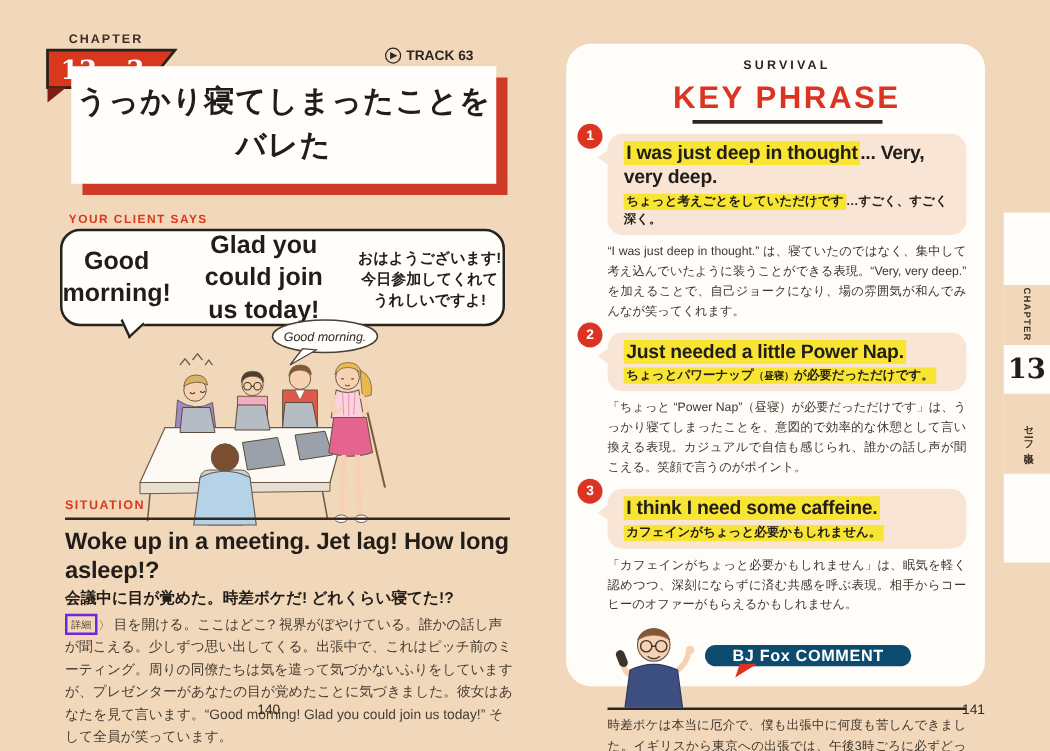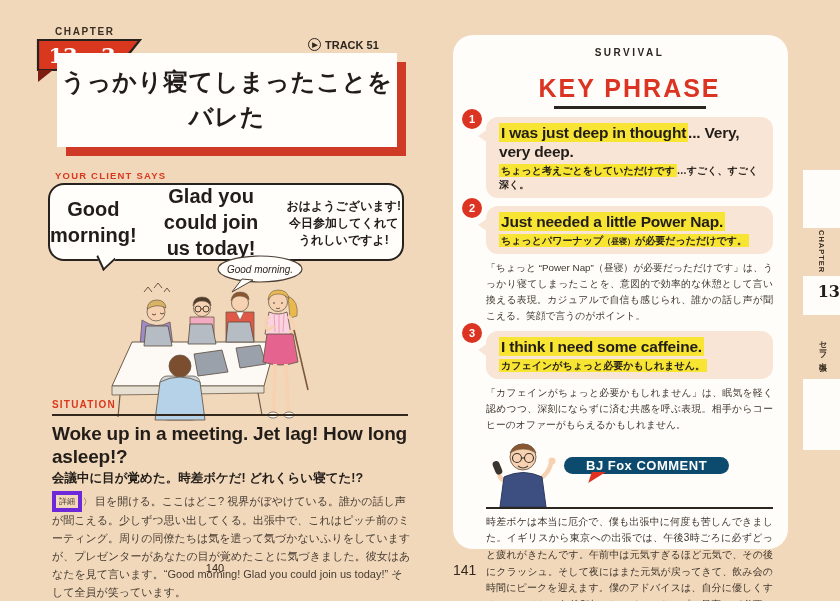--- a/index.html
+++ b/index.html
@@ -18,29 +18,29 @@
   .client-bubble{left:48px;top:183px;width:352px;height:74px;background:#fffefb;border:2px solid #27221d;border-radius:16px;display:flex;flex-direction:row;align-items:center;justify-content:center;text-align:center;gap:23px;}
   .client-bubble .en{font-size:20px;font-weight:bold;line-height:1.3;color:#221d18;}
   .client-bubble .ja{font-size:12px;font-weight:bold;margin-top:3px;color:#221d18;}
   .client-tail{left:98px;top:250px;width:14px;height:14px;background:#fffefb;border-right:2px solid #27221d;border-bottom:2px solid #27221d;transform:rotate(65deg) skewX(18deg);}
   .illu{left:110px;top:254px;}
   .situation-label{left:52px;top:399px;font-size:10px;font-weight:bold;letter-spacing:1.2px;color:#d9381f;}
   .situation-line{left:52px;top:414px;width:356px;height:2px;background:#33281e;}
   .sit-en{left:52px;top:422px;width:362px;font-size:19px;font-weight:bold;line-height:1.22;color:#221d18;letter-spacing:-0.2px;}
   .sit-ja{left:52px;top:470px;width:360px;font-size:12.5px;font-weight:bold;color:#221d18;}
   .sit-detail{left:52px;top:491px;width:360px;font-size:11px;line-height:1.63;color:#453c32;}
-  .detail-box{display:inline-block;border:4px solid #6d28d9;font-size:8px;padding:0 3px;margin-right:1px;vertical-align:1px;}
+  .detail-box{display:inline-block;border:2px solid #6d28d9;font-size:8px;padding:0 3px;margin-right:1px;vertical-align:1px;}
   .detail-arrow{font-size:9px;margin-right:3px;}
   .pn-left{left:0;top:562px;width:430px;text-align:center;font-size:11px;color:#33281e;}
-  .pn-right{left:453px;top:562px;width:335px;text-align:left;font-size:14px;color:#33281e;}
+  .pn-right{left:453px;top:562px;width:335px;text-align:right;font-size:11px;color:#33281e;}
 
   
   .card{left:453px;top:35px;width:335px;height:514px;background:#fffdfa;border-radius:20px;box-sizing:border-box;padding:12px 15px 0 33px;}
   .survival{text-align:center;font-size:10px;font-weight:bold;letter-spacing:2.5px;color:#2c2620;}
-  .keyphrase{text-align:center;font-size:25px;font-weight:bold;letter-spacing:2px;color:#dc3423;margin-top:16px;}
+  .keyphrase{text-align:center;font-size:25px;font-weight:bold;letter-spacing:2px;color:#dc3423;margin-top:6px;}
   .kp-underline{width:152px;height:2.5px;background:#2c2620;margin:3px auto 0 auto;}
   .phrase-block{position:relative;margin-top:8px;}
   .pnum{position:absolute;left:-24px;top:-8px;width:20px;height:20px;border-radius:50%;background:#dc3423;color:#fff;font-size:11px;font-weight:bold;display:flex;align-items:center;justify-content:center;}
   .pbubble{position:relative;background:#f9e5d6;border-radius:12px;padding:6px 10px 6px 13px;}
   .pbubble::before{content:"";position:absolute;left:-8px;top:12px;width:0;height:0;border-top:7px solid transparent;border-bottom:7px solid transparent;border-right:10px solid #f9e5d6;}
   .pen{font-size:15.5px;font-weight:bold;line-height:1.28;color:#221d18;letter-spacing:-0.2px;}
   .pja{font-size:10px;font-weight:bold;margin-top:2px;color:#221d18;}
   mark{background:#f7e433;color:inherit;padding:1px 2px;}
   .pja small{font-size:8px;}
   .pexpl{margin:6px 0 0 0;font-size:9.8px;line-height:1.62;color:#3d352c;text-align:justify;}
@@ -52,41 +52,41 @@
   .comment-line{height:2px;background:#2c2620;margin-top:6px;}
   .comment-text{margin:5px 0 0 0;font-size:10px;line-height:1.66;color:#3d352c;text-align:justify;}
 
   
   .tab-strip{left:803px;top:170px;width:37px;height:280px;background:#fffdfa;}
   .tab-block{position:absolute;left:0;width:37px;background:#f2d8bb;display:flex;align-items:center;justify-content:center;}
   .tab-chapter{top:58px;height:48px;}
   .tab-section{top:145px;height:64px;}
   .v-text{writing-mode:vertical-rl;font-size:7.5px;font-weight:bold;letter-spacing:1px;color:#3a2e22;}
   .v-ja{writing-mode:vertical-rl;font-size:8px;font-weight:bold;color:#3a2e22;letter-spacing:1px;}
-  .tab-num{position:absolute;left:0;top:112px;width:37px;text-align:right;font-family:"DejaVu Serif",serif;font-size:16px;font-weight:bold;color:#221d18;}
+  .tab-num{position:absolute;left:0;top:112px;width:37px;text-align:center;font-family:"DejaVu Serif",serif;font-size:22px;font-weight:bold;color:#221d18;}
 
   svg text{font-family:"Liberation Sans",sans-serif;}
   .serif-num{font-family:"DejaVu Serif",serif;}
 </style>
 </head>
 <body>
 
 <div id="stage">
 
   <div class="abs chapter-label">CHAPTER</div>
 
   <svg class="abs ribbon" width="106" height="50" viewBox="0 0 106 50">
     <polygon points="2,2 104,2 92,17 104,32 2,32" fill="#d9381f" stroke="#27221d" stroke-width="2.2"></polygon>
     <polygon points="2,32 17,32 2,44" fill="#7e1d12"></polygon>
     <text x="46" y="25" text-anchor="middle" font-size="21" font-weight="bold" fill="#ffffff" class="serif-num" font-family="DejaVu Serif, serif">13 - 3</text>
   </svg>
 
   <div class="abs track">
     <span class="play-icon">▶</span>
-    <span>TRACK 51</span>
+    <span>TRACK 63</span>
   </div>
 
   <div class="abs title-box">
     <div class="t">
       <div>うっかり寝てしまったことを</div>
       <div>バレた</div>
     </div>
   </div>
 
   <div class="abs client-label">YOUR CLIENT SAYS</div>
@@ -177,20 +177,21 @@
     <div class="survival">SURVIVAL</div>
     <div class="keyphrase">KEY PHRASE</div>
     <div class="kp-underline"></div>
 
     <div class="phrase-block">
       <div class="pnum">1</div>
       <div class="pbubble">
         <div class="pen"><mark>I was just deep in thought</mark><span>... Very, very deep.</span></div>
         <div class="pja"><mark><span>ちょっと考えごとをしていただけです</span><small></small><span></span></mark><span>…すごく、すごく深く。</span></div>
       </div>
+      <p class="pexpl">“I was just deep in thought.” は、寝ていたのではなく、集中して考え込んでいたように装うことができる表現。“Very, very deep.” を加えることで、自己ジョークになり、場の雰囲気が和んでみんなが笑ってくれます。</p>
     </div>
 
     <div class="phrase-block">
       <div class="pnum">2</div>
       <div class="pbubble">
         <div class="pen"><mark>Just needed a little Power Nap.</mark><span></span></div>
         <div class="pja"><mark><span>ちょっとパワーナップ</span><small>（昼寝）</small><span>が必要だっただけです。</span></mark><span></span></div>
       </div>
       <p class="pexpl">「ちょっと “Power Nap”（昼寝）が必要だっただけです」は、うっかり寝てしまったことを、意図的で効率的な休憩として言い換える表現。カジュアルで自信も感じられ、誰かの話し声が聞こえる。笑顔で言うのがポイント。</p>
     </div>

